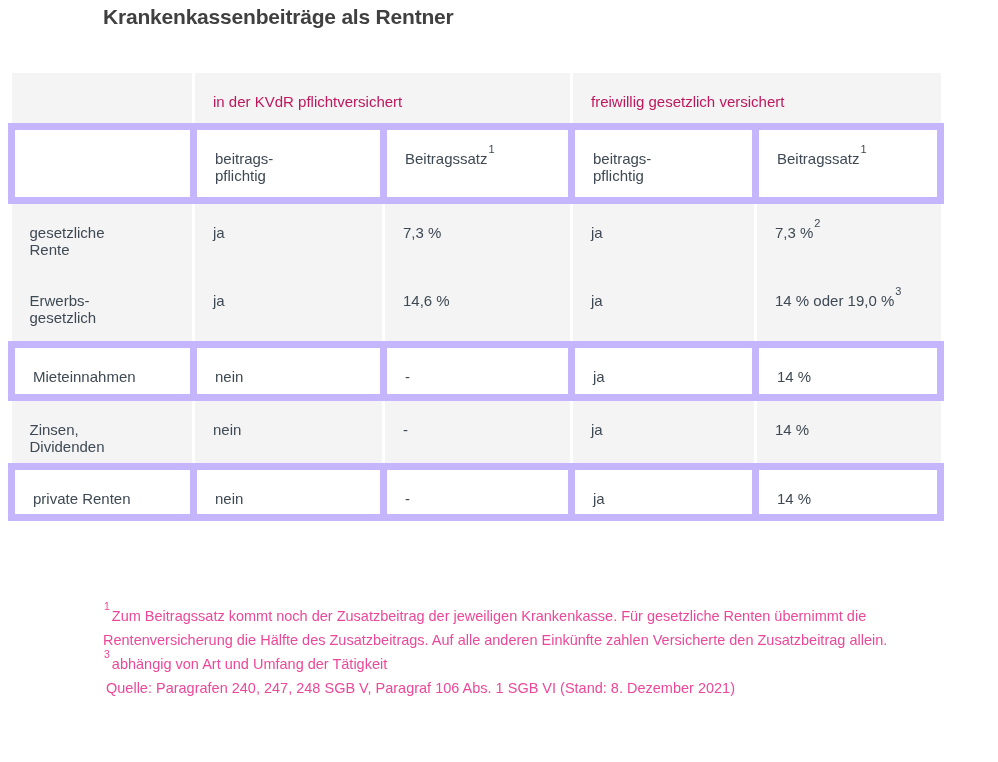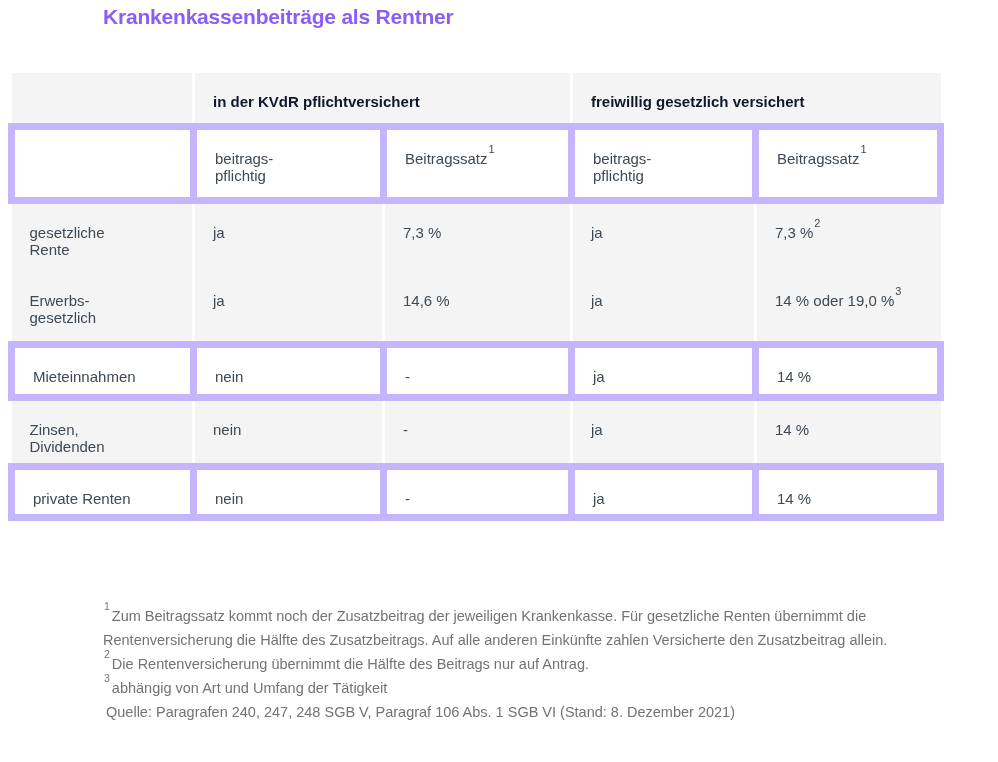--- a/index.html
+++ b/index.html
@@ -7,21 +7,21 @@
     width: 998px; height: 762px;
     background: #ffffff;
     font-family: "Liberation Sans", sans-serif;
     overflow: hidden;
   }
   .page { position: relative; width: 998px; height: 762px; }
 
   .title {
     position: absolute; left: 103px; top: 5px;
     font-size: 21px; font-weight: 700;
-    color: #8b5cf6; letter-spacing: -0.2px;
+    color: #404040; letter-spacing: -0.2px;
   }
 
   table.kv {
     position: absolute; left: 8px; top: 73px;
     width: 929px;
     border-collapse: collapse;
     table-layout: fixed;
     font-size: 15px;
     color: #3e4954;
   }
@@ -40,27 +40,27 @@
   tr.h69 { height: 69px; }
   tr.h51 { height: 51px; }
 
   
   tr.gray td, tr.gray th { background: #f4f4f4; border-left: 3px solid #ffffff; }
   tr.gray td:first-child, tr.gray th:first-child { border-left: none; }
 
   
   tr.white td, tr.white th { background: #ffffff; border: 7px solid #c4b5fd; }
 
-  tr.ghead th { font-weight: 700; color: #0f172a; }
+  tr.ghead th { font-weight: 400; color: #be185d; }
 
   .footnotes {
     position: absolute; left: 103px; top: 604px;
     width: 792px;
     font-size: 14.5px; line-height: 24px;
-    color: #737373;
+    color: #ec4899;
   }
   .footnotes p { margin: 0; }
   .footnotes sup.s { font-size: 10.5px; margin-right: 2px; }
 </style>
 </head>
 <body>
 
 <div class="page">
 
   <h1 class="title">Krankenkassenbeiträge als Rentner</h1>
@@ -144,18 +144,17 @@
         <td><span>nein</span><sup class="s"></sup></td>
         <td><span>-</span><sup class="s"></sup></td>
         <td><span>ja</span><sup class="s"></sup></td>
         <td><span>14 %</span><sup class="s"></sup></td>
       </tr>
     </tbody>
   </table>
 
   <div class="footnotes">
     <p><sup class="s">1</sup><span>Zum Beitragssatz kommt noch der Zusatzbeitrag der jeweiligen Krankenkasse. Für gesetzliche Renten übernimmt die Rentenversicherung die Hälfte des Zusatzbeitrags. Auf alle anderen Einkünfte zahlen Versicherte den Zusatzbeitrag allein.</span></p>
-    <p><sup class="s">2</sup><span>Die Rentenversicherung übernimmt die Hälfte des Beitrags nur auf Antrag.</span></p>
     <p><sup class="s">3</sup><span>abhängig von Art und Umfang der Tätigkeit</span></p>
     <p><sup class="s"></sup><span>Quelle: Paragrafen 240, 247, 248 SGB V, Paragraf 106 Abs. 1 SGB VI (Stand: 8. Dezember 2021)</span></p>
   </div>
 
 </div>
 
 </body></html>

